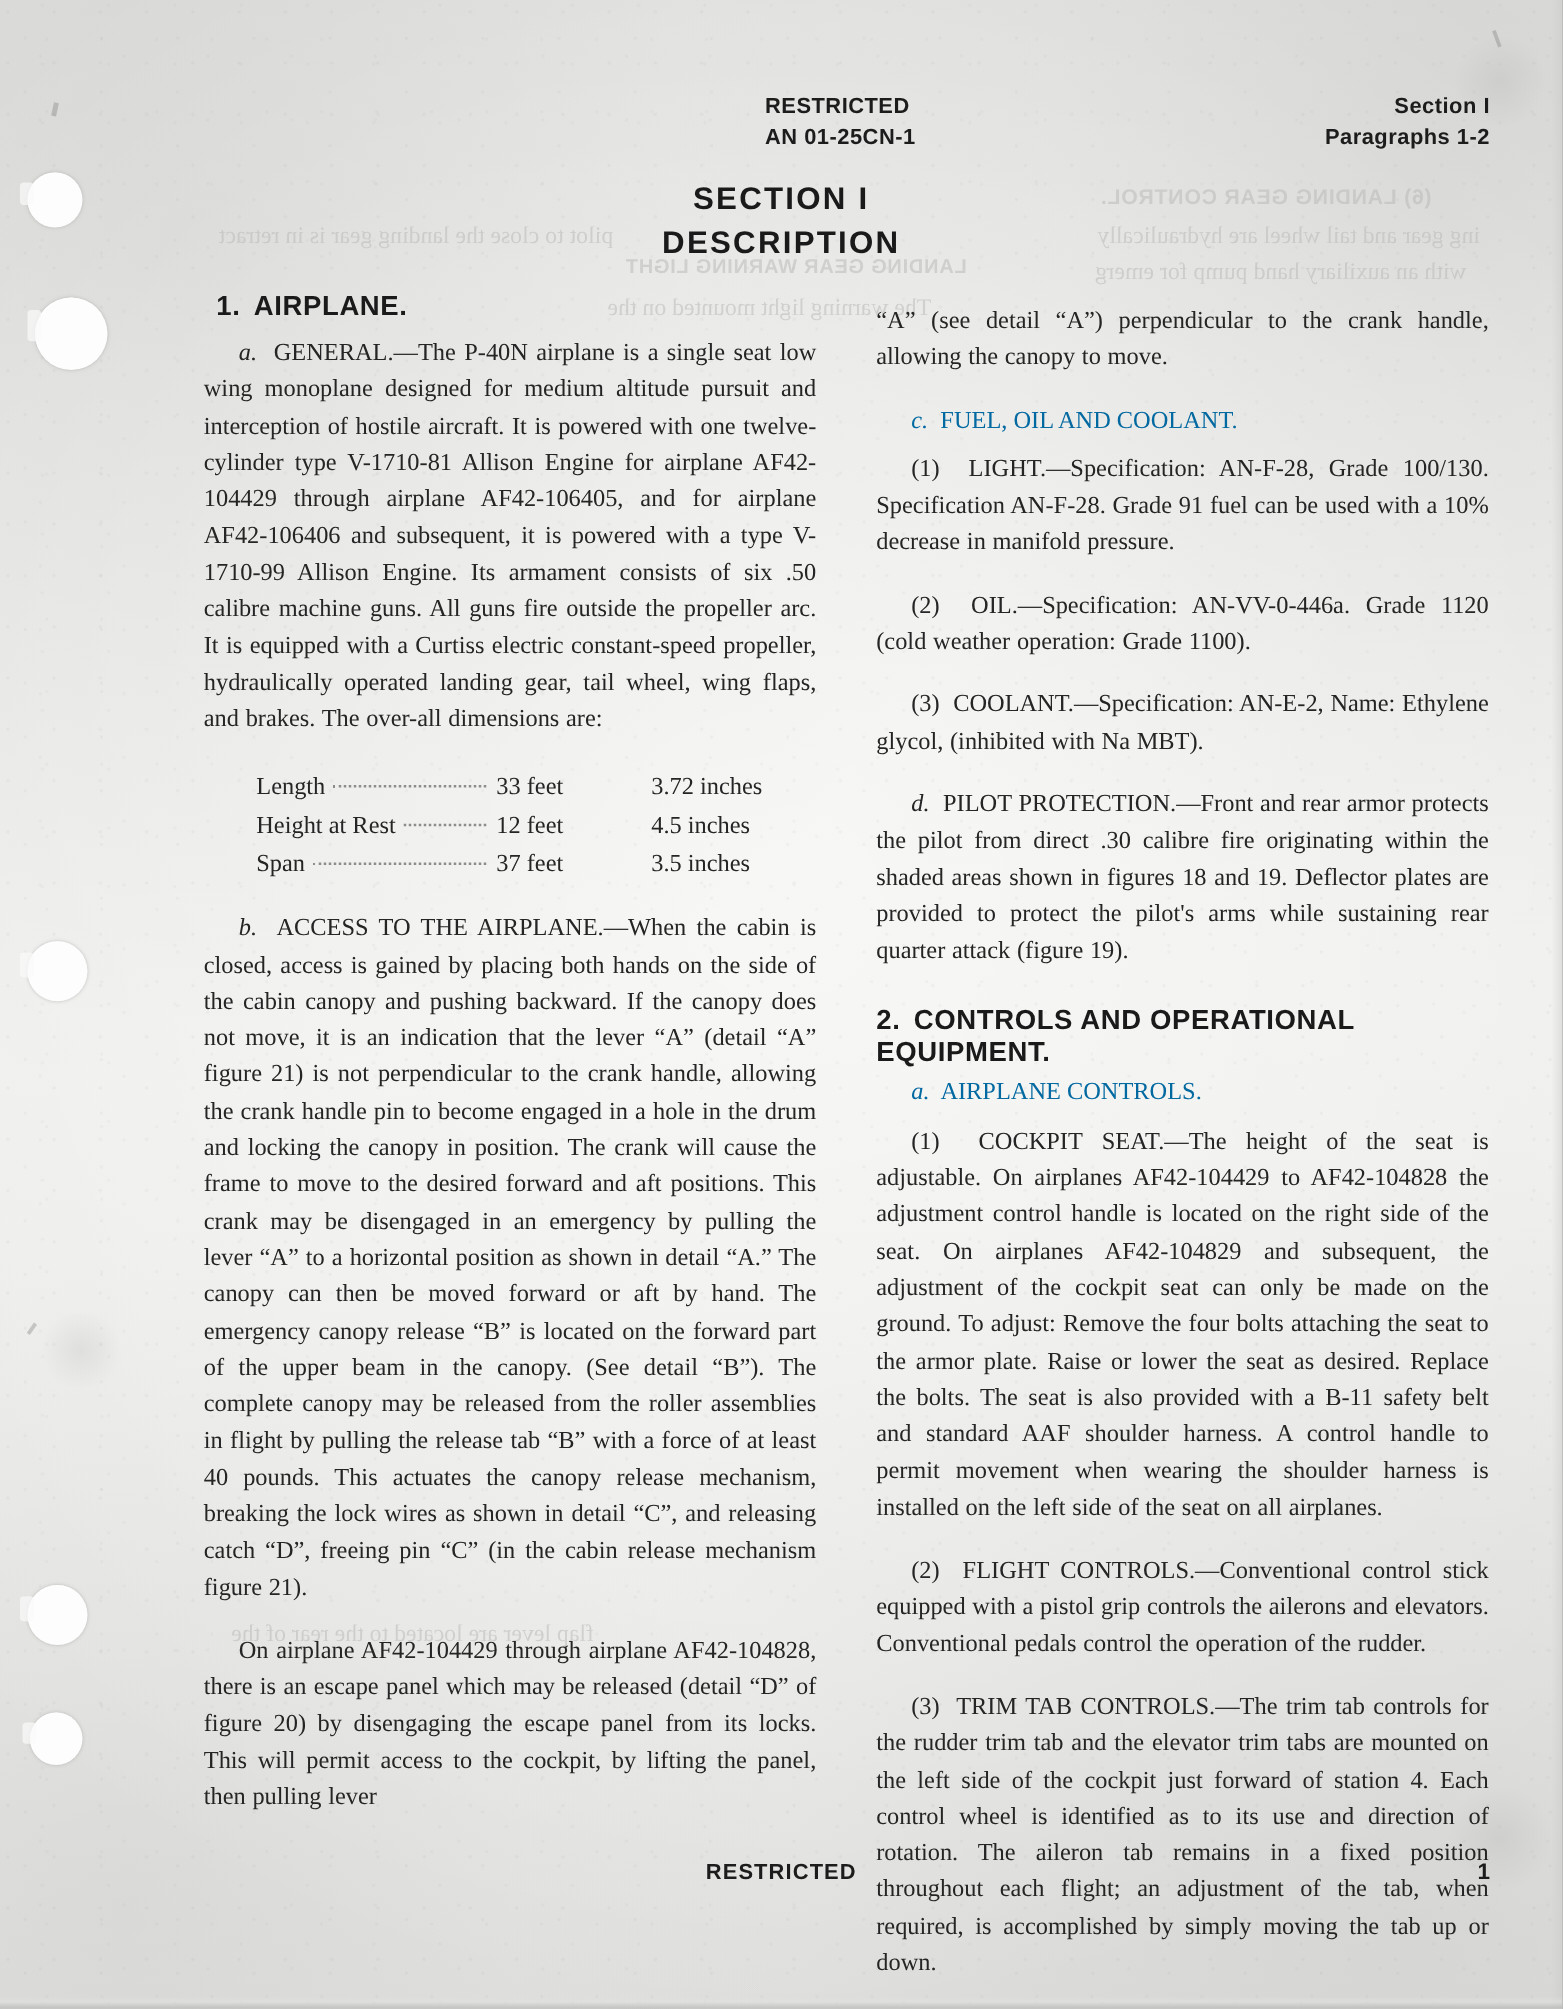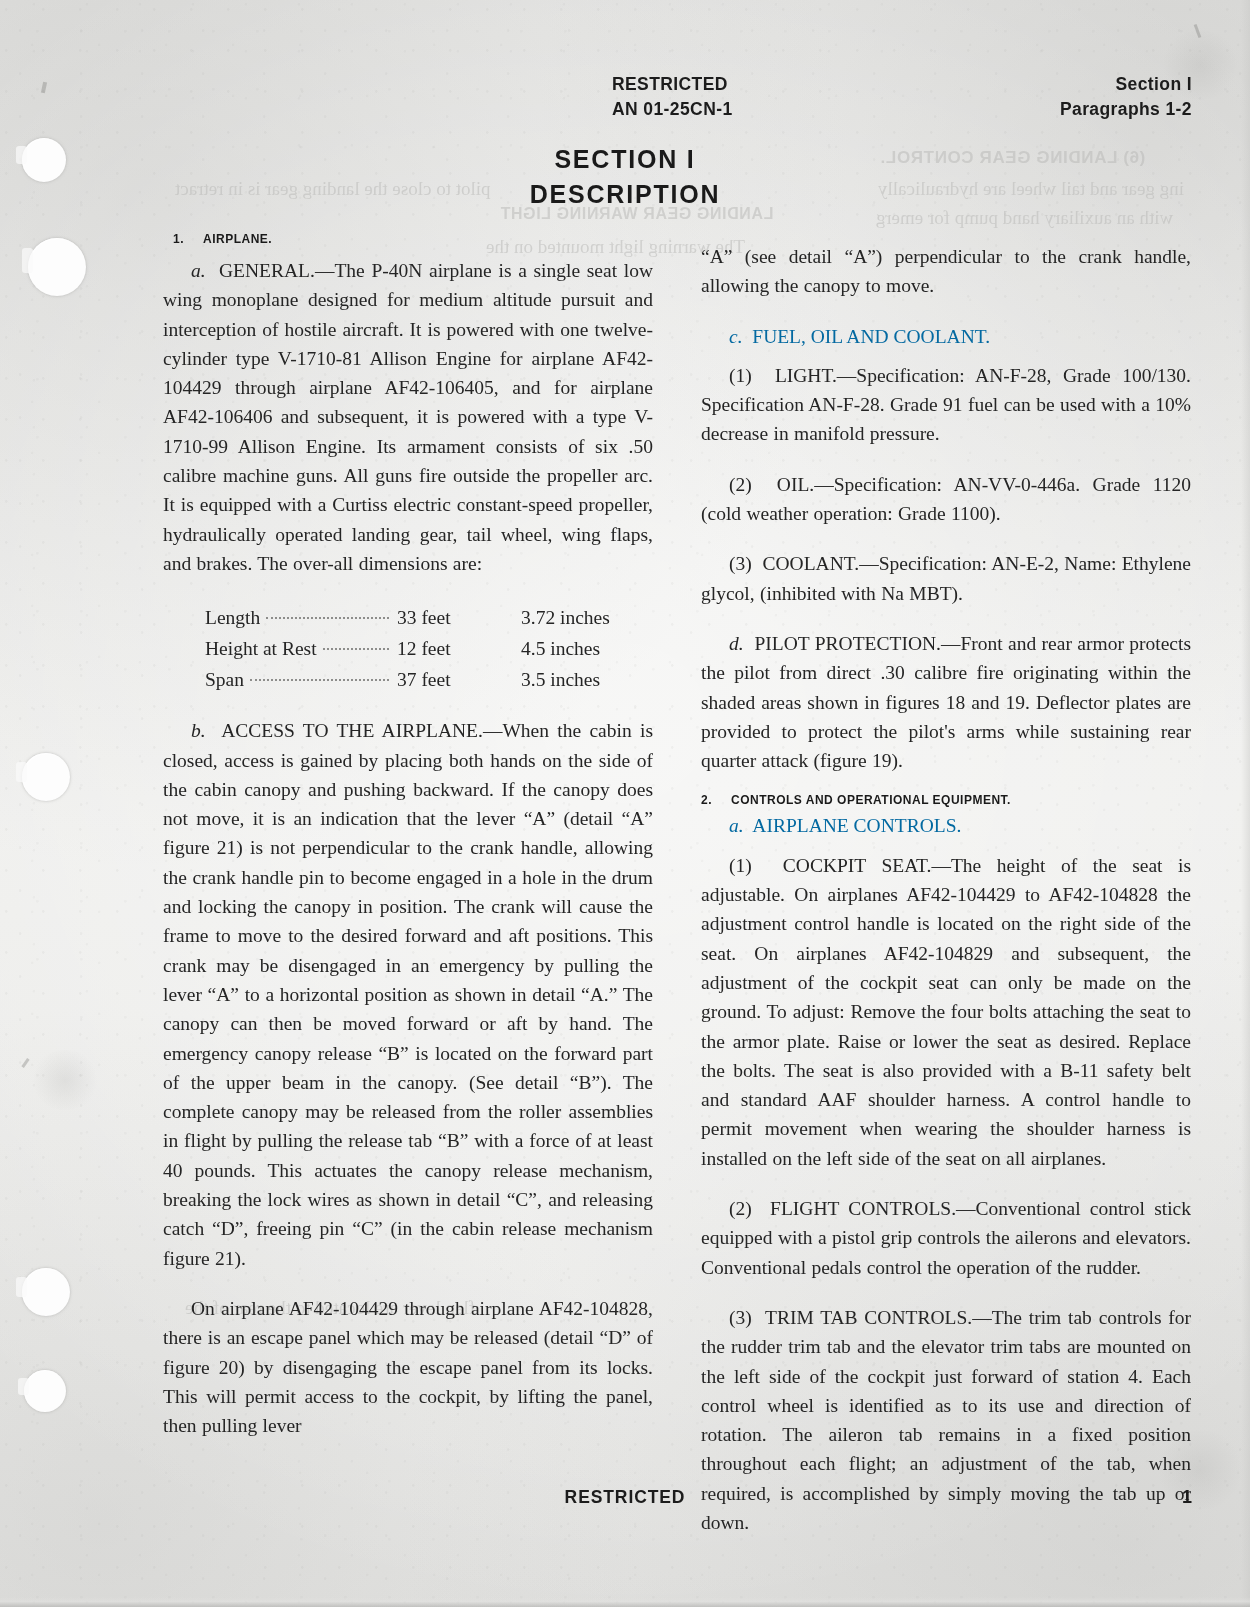--- a/index.html
+++ b/index.html
@@ -147,21 +147,21 @@
     width: 1028px;
     display: flex;
     gap: 48px;
   }
   .col { width: 490px; }
 
   
   .num-head {
     font-family: "Liberation Sans", "DejaVu Sans", sans-serif;
     font-weight: bold;
-    font-size: 12px;
+    font-size: 22px;
     letter-spacing: 0.5px;
     color: #1a1a1a;
     margin: 0 0 4px 0;
     padding-left: 10px;
   }
   .num-head .numlbl { display: inline-block; min-width: 30px; }
 
   p.body {
     font-size: 19.5px;
     line-height: 29.3px;
@@ -341,21 +341,21 @@
         <p class="subhead-line gap"><span class="sub-it">c.</span>&nbsp; <span>FUEL, OIL AND COOLANT.</span></p>
 
         <p class="body"><span>(1)</span>&nbsp; <span>LIGHT.</span><span>—Specification: AN-F-28, Grade 100/130. Specification AN-F-28. Grade 91 fuel can be used with a 10% decrease in manifold pressure.</span></p>
 
         <p class="body gap"><span>(2)</span>&nbsp; <span>OIL.</span><span>—Specification:  AN-VV-0-446a. Grade 1120 (cold weather operation:  Grade 1100).</span></p>
 
         <p class="body gap"><span>(3)</span>&nbsp; <span>COOLANT.</span><span>—Specification: AN-E-2, Name: Ethylene glycol, (inhibited with Na MBT).</span></p>
 
         <p class="body gap"><span class="sub-it">d.</span>&nbsp; <span>PILOT PROTECTION.</span><span>—Front and rear armor protects the pilot from direct .30 calibre fire originating within the shaded areas shown in figures 18 and 19. Deflector plates are provided to protect the pilot's arms while sustaining rear quarter attack (figure 19).</span></p>
 
-        <div class="num-head" style="margin-top:18px; padding-left:0;">
+        <div class="num-head" style="margin-top:28px; padding-left:0;">
           <span class="numlbl">2.</span><span>CONTROLS AND OPERATIONAL EQUIPMENT.</span>
         </div>
 
         <p class="subhead-line"><span class="sub-it">a.</span>&nbsp; <span>AIRPLANE CONTROLS.</span></p>
 
         <p class="body"><span>(1)</span>&nbsp; <span>COCKPIT SEAT.</span><span>—The height of the seat is adjustable. On airplanes AF42-104429 to AF42-104828 the adjustment control handle is located on the right side of the seat. On airplanes AF42-104829 and subsequent, the adjustment of the cockpit seat can only be made on the ground. To adjust: Remove the four bolts attaching the seat to the armor plate. Raise or lower the seat as desired. Replace the bolts. The seat is also provided with a B-11 safety belt and standard AAF shoulder harness. A control handle to permit movement when wearing the shoulder harness is installed on the left side of the seat on all airplanes.</span></p>
 
         <p class="body gap"><span>(2)</span>&nbsp; <span>FLIGHT CONTROLS.</span><span>—Conventional control stick equipped with a pistol grip controls the ailerons and elevators. Conventional pedals control the operation of the rudder.</span></p>
 
         <p class="body gap"><span>(3)</span>&nbsp; <span>TRIM TAB CONTROLS.</span><span>—The trim tab controls for the rudder trim tab and the elevator trim tabs are mounted on the left side of the cockpit just forward of station 4. Each control wheel is identified as to its use and direction of rotation. The aileron tab remains in a fixed position throughout each flight; an adjustment of the tab, when required, is accomplished by simply moving the tab up or down.</span></p>

